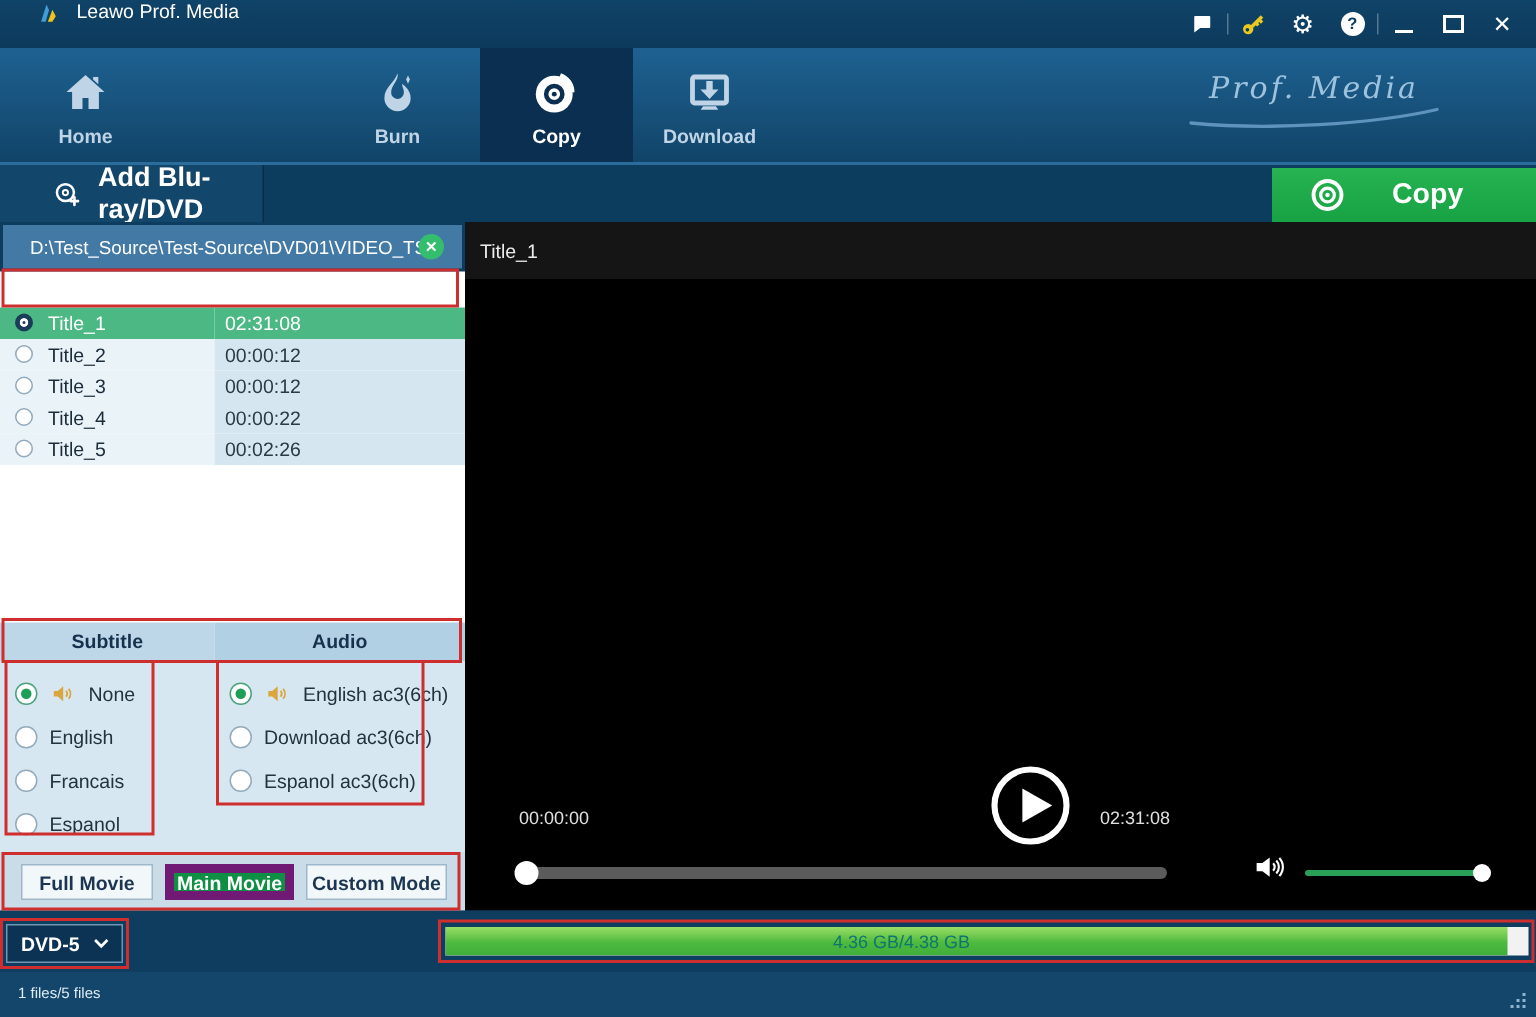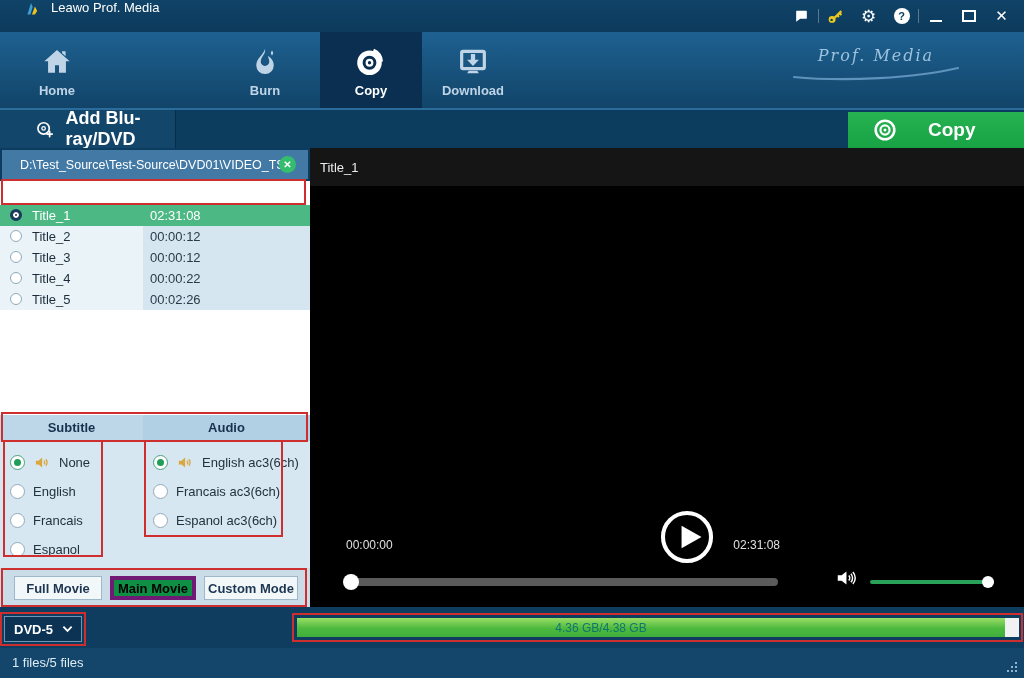--- a/index.html
+++ b/index.html
@@ -23,21 +23,21 @@
 
   
   .navbar{position:absolute;top:32px;left:0;width:1024px;height:78px;
           background:linear-gradient(#1e6191,#114468);border-bottom:2px solid #2a6c9b;box-sizing:border-box;}
   .nav-tab{position:absolute;top:0;width:102px;height:76px;display:flex;flex-direction:column;
            align-items:center;justify-content:center;color:#bfd4e6;cursor:pointer;}
   .nav-tab .nav-icon{height:38px;display:flex;align-items:center;}
   .nav-label{font-size:13px;font-weight:bold;margin-top:2px;}
   .nav-tab.active{background:#0a2f50;color:#fff;}
   .brand{position:absolute;right:62px;top:14px;color:#9dc2de;text-align:center;}
-  .brand-text{font-family:"DejaVu Serif",serif;font-style:italic;font-size:16px;letter-spacing:2px;}
+  .brand-text{font-family:"DejaVu Serif",serif;font-style:italic;font-size:20px;letter-spacing:2px;}
 
   
   .addbar{position:absolute;top:110px;left:0;width:1024px;height:38px;background:#0d3d5e;}
   .add-btn{position:absolute;left:0;top:0;width:175px;height:38px;background:#12466b;
            border-right:1px solid #0a2c47;display:flex;align-items:center;cursor:pointer;}
   .add-btn .add-label{color:#fff;font-size:18px;font-weight:bold;margin-left:12px;}
   .add-btn svg{margin-left:36px;}
   .copy-btn{position:absolute;left:848px;top:112px;width:176px;height:36px;
             background:linear-gradient(#27b351,#17a244);display:flex;align-items:center;cursor:pointer;}
   .copy-btn .copy-label{color:#fff;font-size:19px;font-weight:bold;margin-left:30px;}
@@ -81,21 +81,21 @@
          box-sizing:content-box;display:flex;align-items:center;justify-content:center;flex:none;}
   .radio.on{border-color:#49a27a;}
   .radio.on::after{content:"";width:7px;height:7px;border-radius:50%;background:#1f9e58;}
   .opt .spk{margin-left:7px;display:flex;flex:none;}
   .opt-label{margin-left:8px;font-size:13px;color:#23323e;white-space:nowrap;}
 
   .modes{position:absolute;top:420px;left:0;width:310px;height:39px;background:#c9dce8;}
   .mode-btn{position:absolute;top:8px;height:24px;display:flex;align-items:center;justify-content:center;
             font-size:13px;font-weight:bold;box-sizing:border-box;cursor:pointer;
             background:#f2f7fa;color:#1c3550;border:1px solid #9fb8c9;}
-  .mode-btn.active{background:#0f8f43;color:#000000;border:4px solid #701a75;}
+  .mode-btn.active{background:#0f8f43;color:#ffffff;border:6px solid #701a75;}
 
   
   .preview{position:absolute;left:310px;top:148px;width:714px;height:459px;background:#000;}
   .preview-head{height:38px;background:#151515;display:flex;align-items:center;}
   .preview-title{color:#ececec;font-size:13px;margin-left:10px;}
   .play-btn{position:absolute;left:348px;top:360px;width:58px;height:58px;cursor:pointer;}
   .time{position:absolute;top:390px;font-size:12px;color:#e0e0e0;}
   .time.elapsed{left:36px;}
   .time.duration{left:360px;width:110px;text-align:right;}
   .seekbar{position:absolute;left:36px;top:430px;width:432px;height:8px;border-radius:4px;background:#5b5b5b;cursor:pointer;}
@@ -109,21 +109,21 @@
   .dvd-select{position:absolute;left:4px;top:9px;width:78px;height:26px;background:#0c3354;
               border:1px solid #6d96b5;box-sizing:border-box;display:flex;align-items:center;cursor:pointer;}
   .dvd-label{color:#fff;font-size:13px;font-weight:bold;margin-left:9px;flex:1;}
   .dvd-select svg{margin-right:8px;}
   .progress{position:absolute;left:297px;top:11px;width:722px;height:19px;background:#f2f2f2;overflow:hidden;}
   .progress-fill{position:absolute;left:0;top:0;height:19px;
                  background:linear-gradient(#9ade66,#4db93e 55%,#3fae3c);}
   .progress-label{position:absolute;left:264px;top:50%;transform:translate(-50%,-50%);
                   font-size:12px;color:#0f766e;white-space:nowrap;margin-left:40px;}
   .status-bar{position:absolute;top:648px;left:0;width:1024px;height:30px;background:#13466a;}
-  .status-text{color:#dcebf5;font-size:13px;line-height:30px;margin-left:12px;}
+  .status-text{color:#dcebf5;font-size:10px;line-height:30px;margin-left:12px;}
   .grip{position:absolute;right:6px;bottom:6px;width:11px;height:11px;}
   .grip::before{content:"";position:absolute;width:2px;height:2px;background:#8fb4cf;
      box-shadow:8px 0 #8fb4cf,8px -4px #8fb4cf,8px -8px #8fb4cf,4px 0 #8fb4cf,4px -4px #8fb4cf,0 0 #8fb4cf;
      left:0;bottom:0;}
 
   
   .anno{position:absolute;border:2px solid #cf2e2e;box-sizing:border-box;pointer-events:none;z-index:50;}
 </style>
 </head>
 <body>
@@ -337,21 +337,21 @@
                 <g fill="none" stroke="#dca63e" stroke-width="2">
                   <path d="M16 9a4.5 4.5 0 0 1 0 6"></path>
                   <path d="M18.8 6.8a8 8 0 0 1 0 10.4"></path>
                 </g>
               </svg>
             </span>
             <span class="opt-label">English ac3(6ch)</span>
           </div>
           <div class="opt">
             <span class="radio"></span>
-            <span class="opt-label">Francais ac3(6ch)</span>
+            <span class="opt-label">Download ac3(6ch)</span>
           </div>
           <div class="opt">
             <span class="radio"></span>
             <span class="opt-label">Espanol ac3(6ch)</span>
           </div>
         </div>
     </div>
 
     <div class="modes">
         <div class="mode-btn" style="left: 14px; width: 88px;">Full Movie</div>

